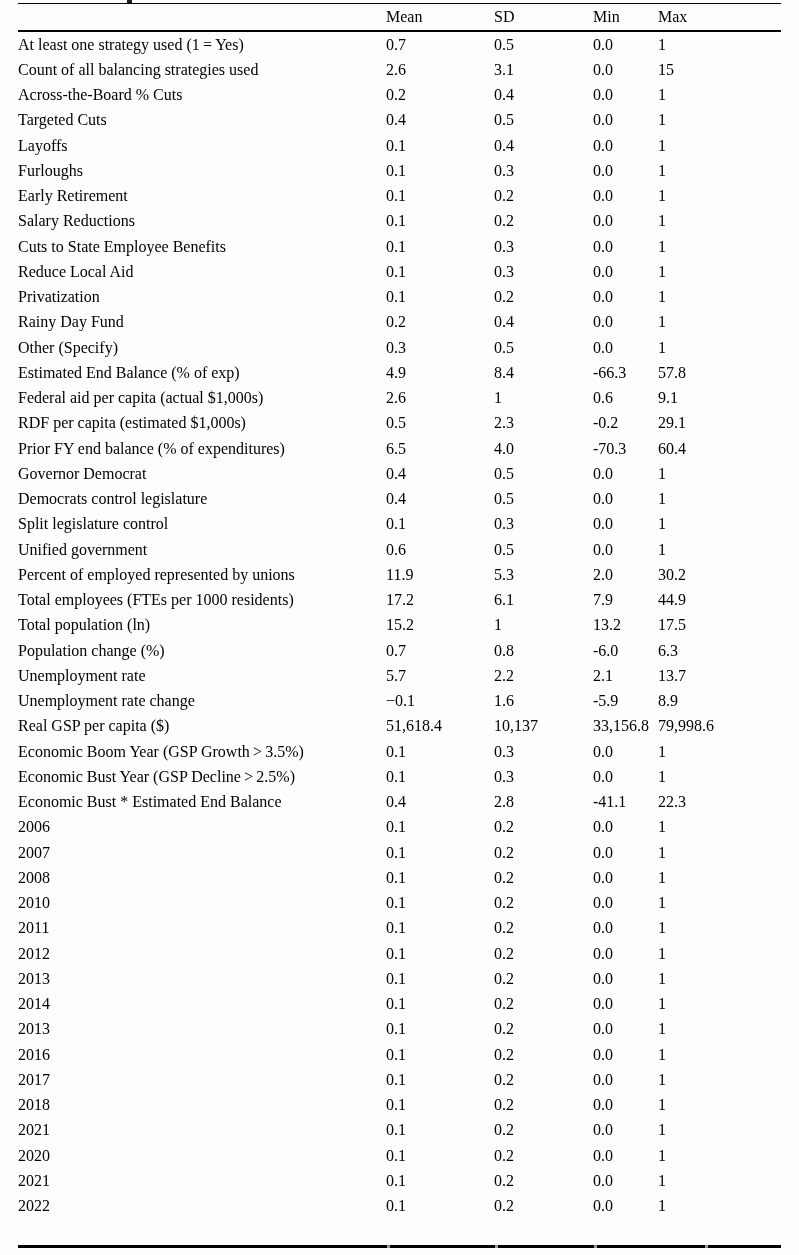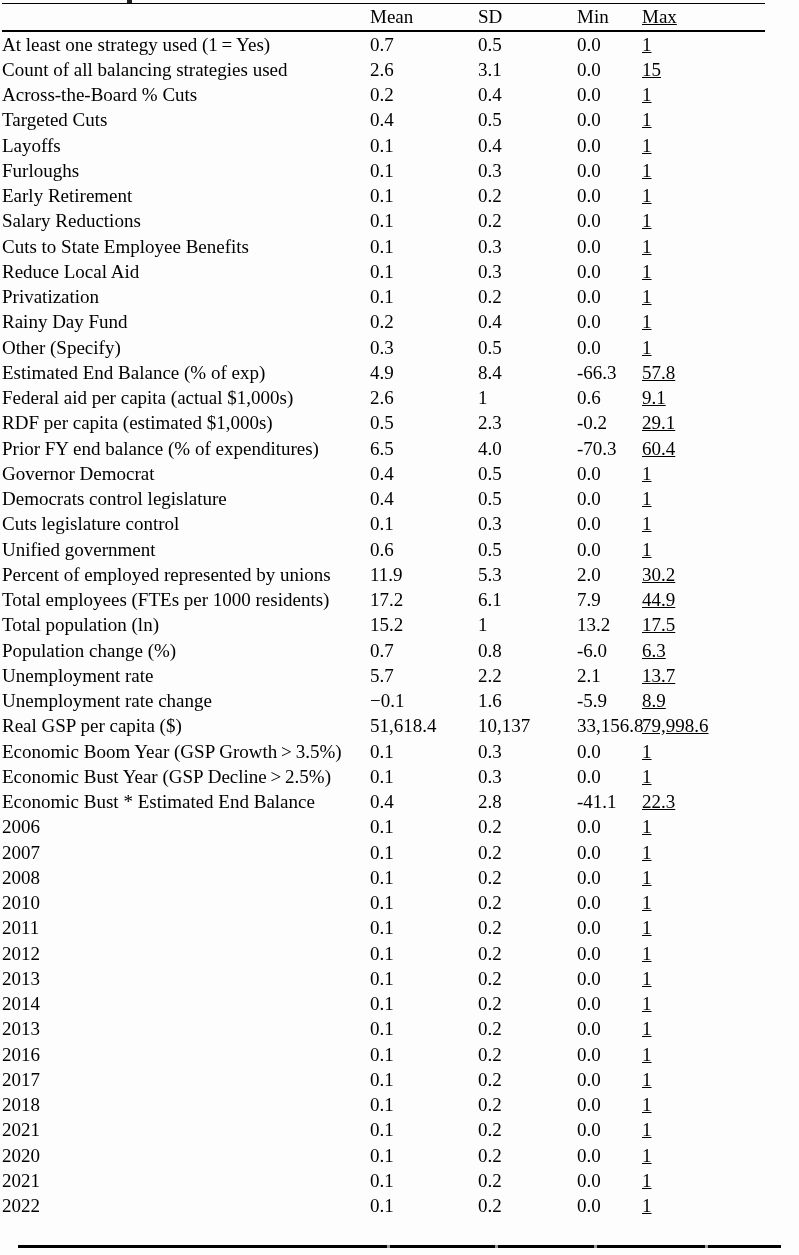--- a/index.html
+++ b/index.html
@@ -16,43 +16,43 @@
     overflow: hidden;
     background: #fdfdfd;
   }
   
   .artifact {
     position: absolute; left: 127px; top: 0;
     width: 5px; height: 3px;
     background: #1f1f1f;
   }
   table.stats {
-    position: absolute; left: 2px; top: 3px;
+    position: absolute; left: 18px; top: 3px;
     width: 763px;
     border-collapse: collapse;
     table-layout: fixed;
     border-top: 1.5px solid #000;
-    font-size: 19px;
+    font-size: 16px;
   }
   table.stats th, table.stats td {
     padding: 0;
     white-space: nowrap;
     overflow: visible;
     vertical-align: middle;
     font-weight: 400;
     text-align: left;
   }
   thead th {
     height: 26px;
     border-bottom: 2.5px solid #000;
   }
   tbody td { height: 25.25px; }
   td.c3 { text-align: right; }        
   th.c3h { text-align: left; }        
-  th.c4, td.c4 { padding-left: 48px; text-decoration: underline; }
+  th.c4, td.c4 { padding-left: 48px; }
   td.indent { padding-left: 38px; }   
   .bottom-rule {
     position: absolute; left: 18px; top: 1245px;
     width: 763px; height: 3px;
     background: #000;
   }
   .notch {
     position: absolute; top: 0;
     width: 3px; height: 3px;
     background: #9a9a9a;
@@ -210,21 +210,21 @@
           <td class="c4">1</td>
         </tr>
         <tr>
           <td class="c0">Democrats control legislature</td>
           <td class="c1">0.4</td>
           <td class="c2">0.5</td>
           <td class="c3">0.0</td>
           <td class="c4">1</td>
         </tr>
         <tr>
-          <td class="c0">Cuts legislature control</td>
+          <td class="c0">Split legislature control</td>
           <td class="c1">0.1</td>
           <td class="c2">0.3</td>
           <td class="c3">0.0</td>
           <td class="c4">1</td>
         </tr>
         <tr>
           <td class="c0">Unified government</td>
           <td class="c1">0.6</td>
           <td class="c2">0.5</td>
           <td class="c3">0.0</td>

